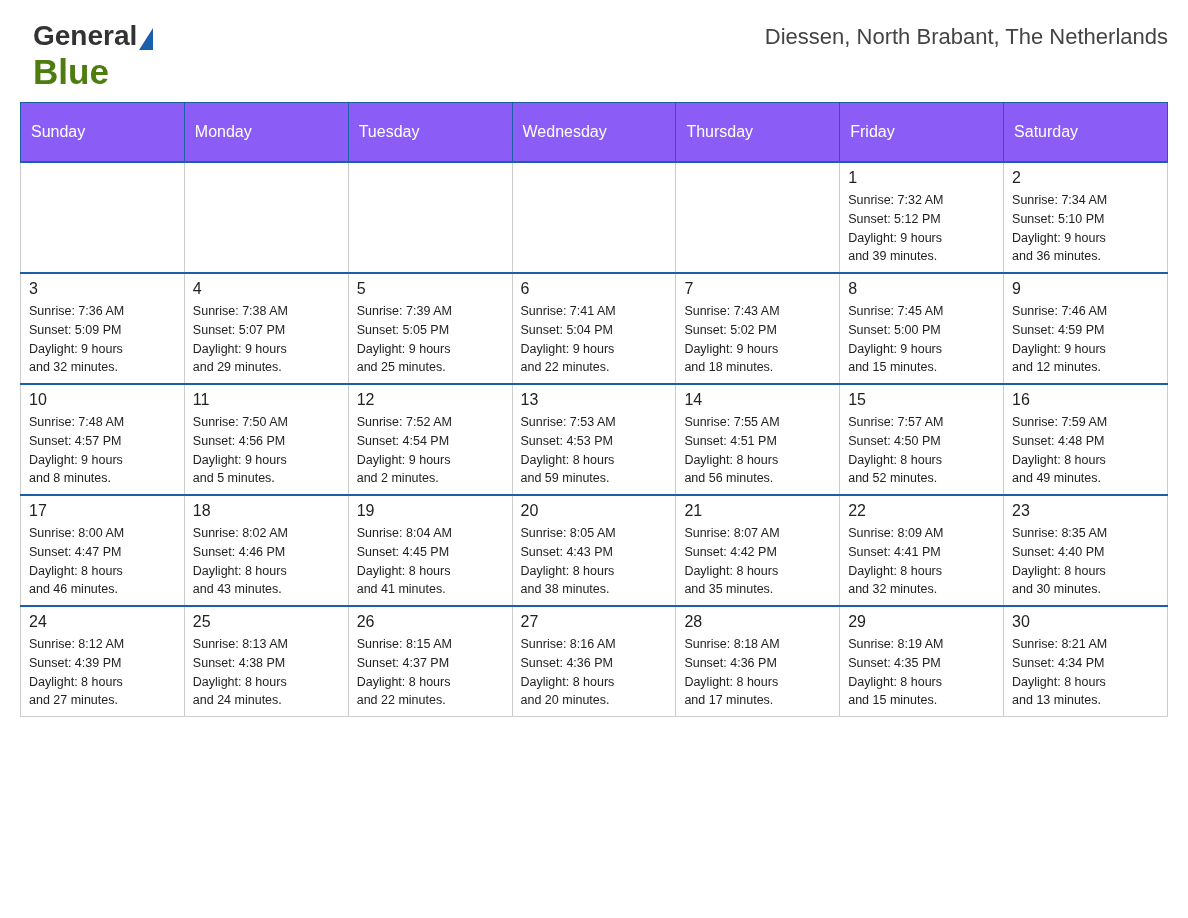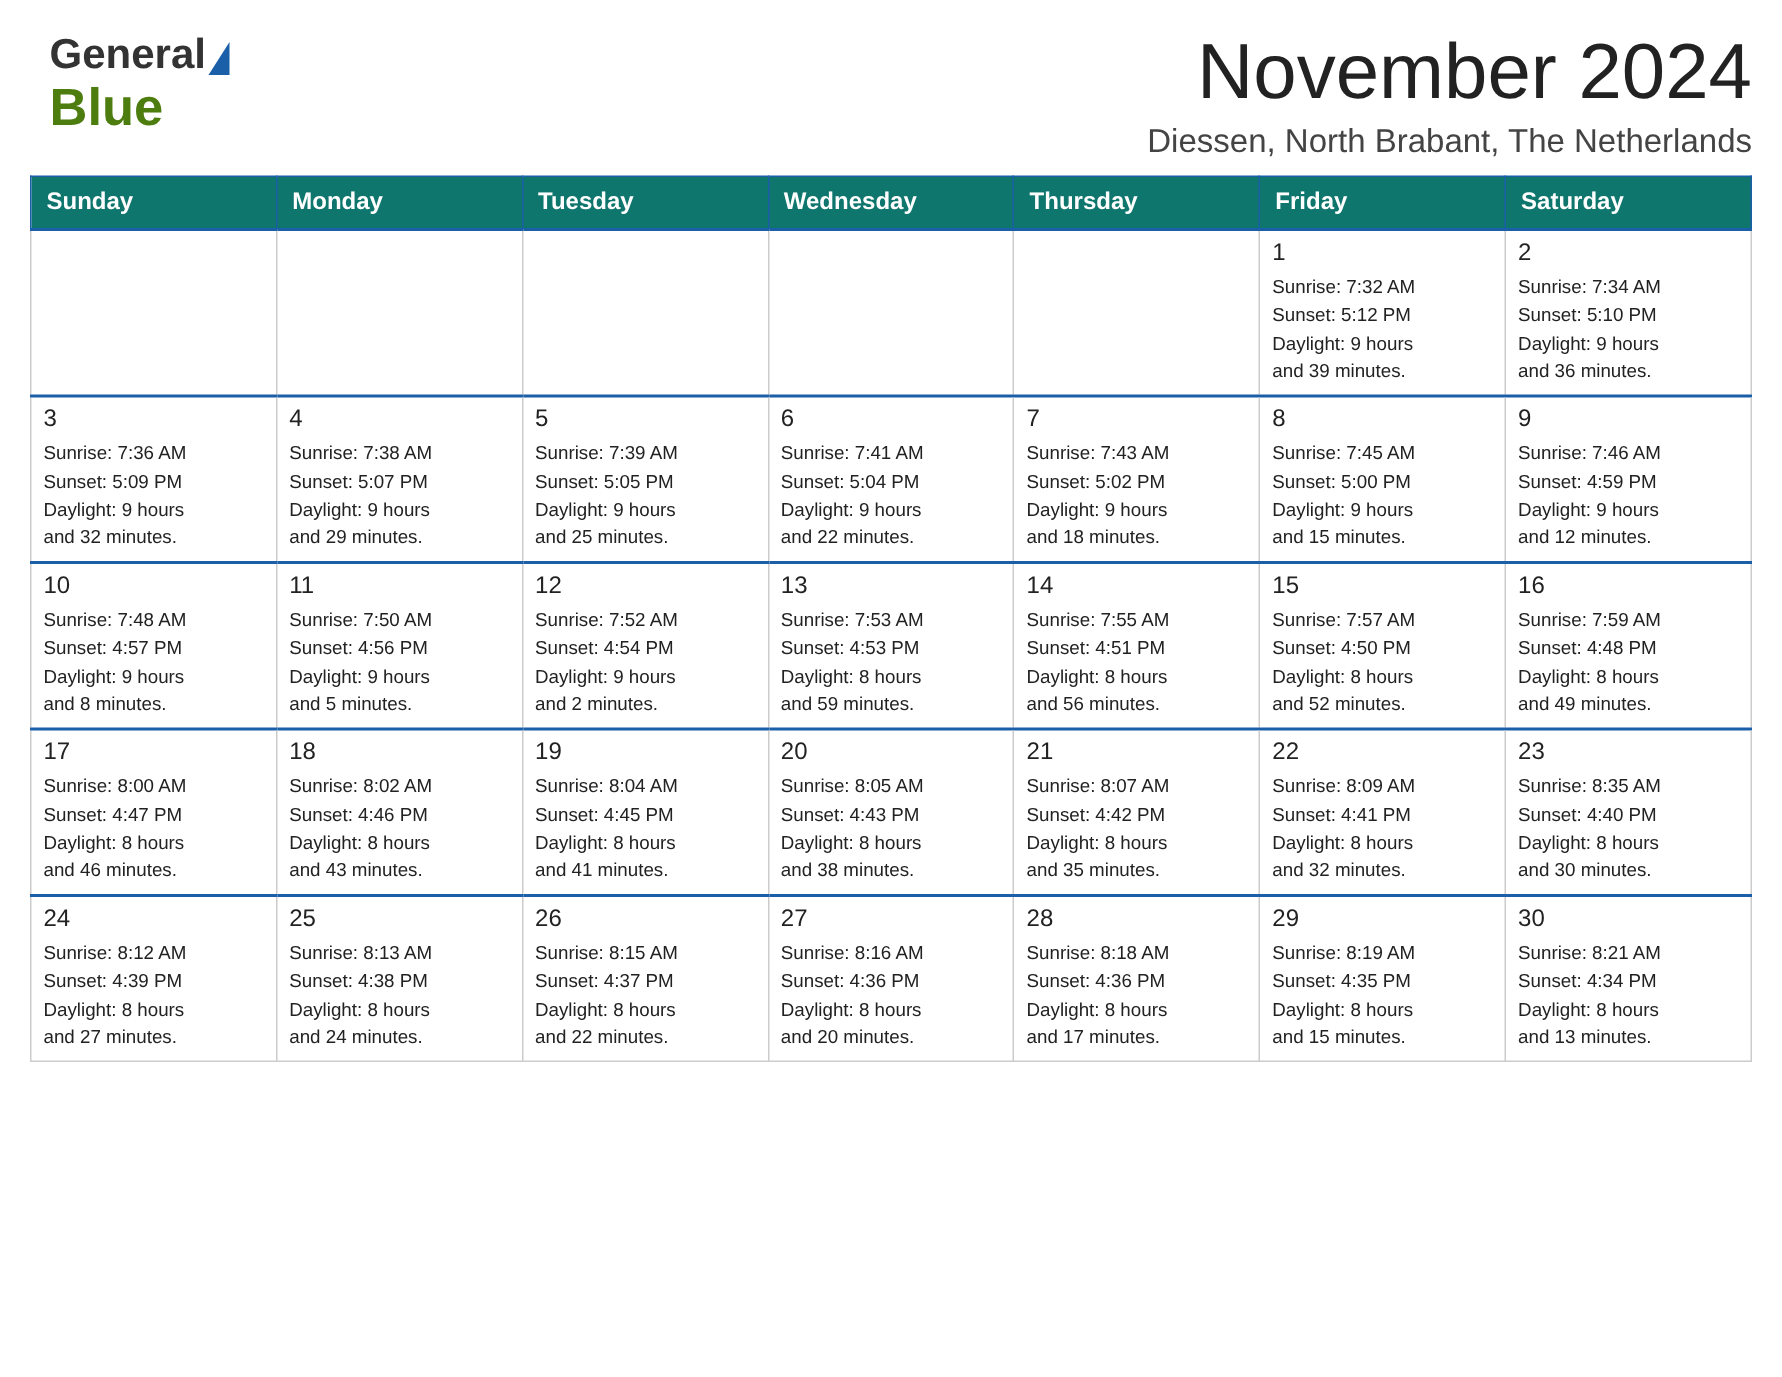--- a/index.html
+++ b/index.html
@@ -62,25 +62,25 @@
       font-size: 22px;
       color: #444;
       margin-top: 4px;
     }
     .calendar {
       width: 100%;
       border-collapse: collapse;
       margin-top: 10px;
     }
     .calendar th {
-      background-color: #0f766e;
+      background-color: #8b5cf6;
       color: #fff;
       font-size: 16px;
-      font-weight: bold;
-      padding: 8px 10px;
+      font-weight: normal;
+      padding: 20px 10px;
       text-align: left;
       border: 1px solid #1a5fa8;
     }
     .calendar td {
       vertical-align: top;
       padding: 6px 8px;
       border: 1px solid #ccc;
       width: calc(100% / 7);
       min-height: 110px;
       font-size: 13px;
@@ -121,21 +121,20 @@
       <div class="logo-row1">
         <span class="logo-text-general">General</span>
         <span class="logo-triangle"></span>
       </div>
       <div>
         <span class="logo-text-blue">Blue</span>
       </div>
     </div>
   </div>
   <div class="title-block">
-    <div class="month-title">November 2024</div>
     <div class="location-title">Diessen, North Brabant, The Netherlands</div>
   </div>
 </div>
 
 <table class="calendar">
   <thead>
     <tr>
     <th>Sunday</th>
         <th>Monday</th>
         <th>Tuesday</th>

